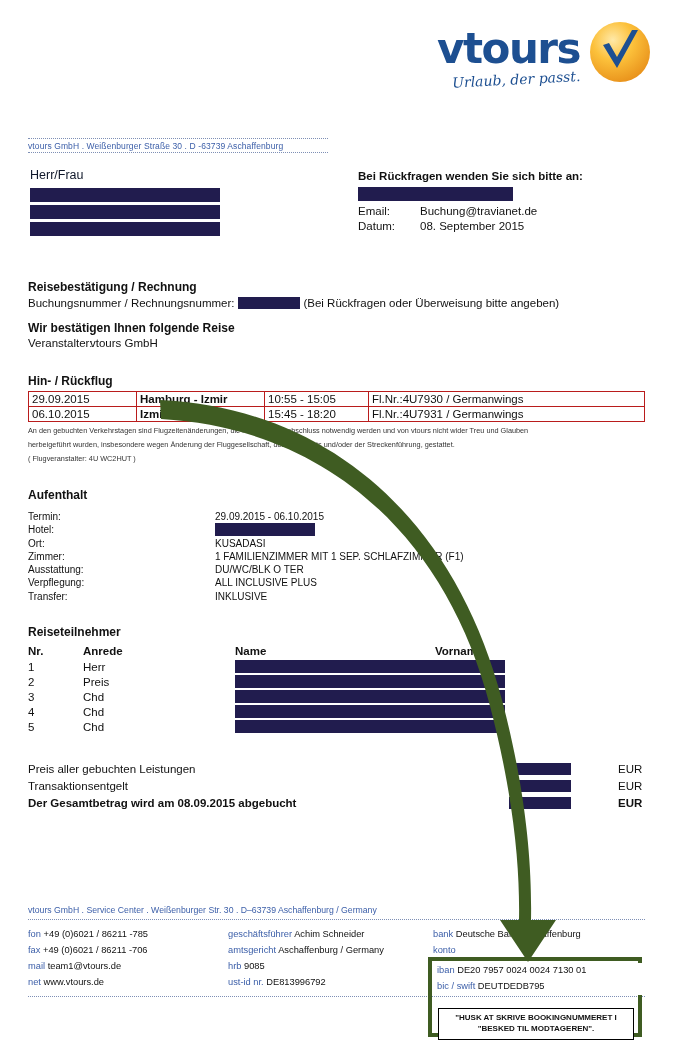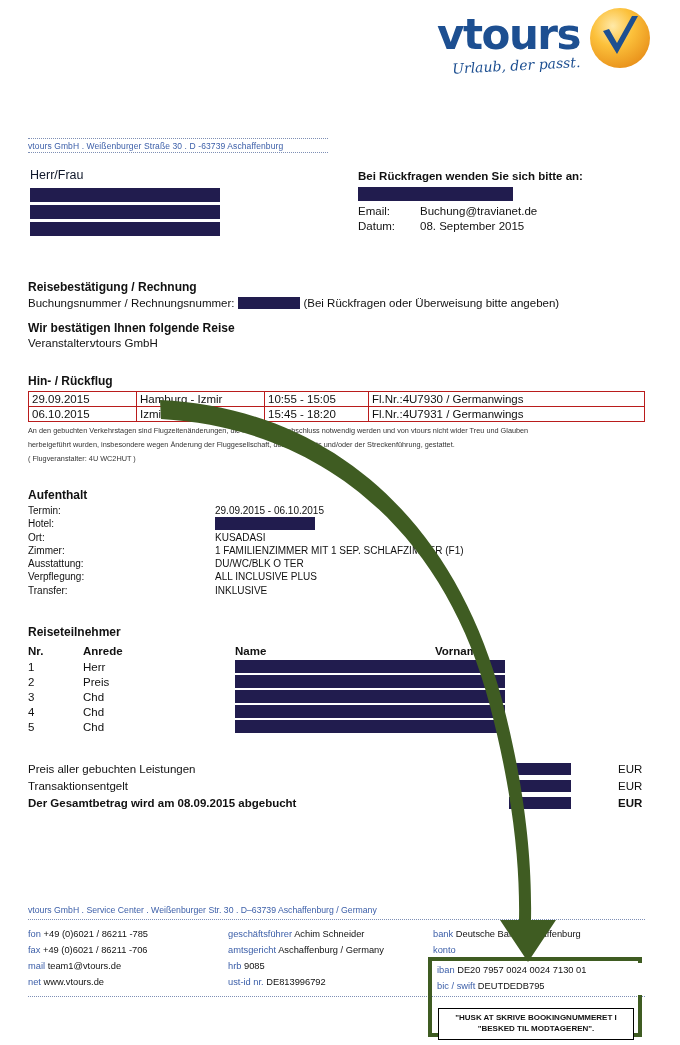--- a/index.html
+++ b/index.html
@@ -7,21 +7,21 @@
   body {
     width:680px; height:1045px; position:relative;
     background:#ffffff;
     font-family:"Liberation Sans", sans-serif;
     color:#111111;
     overflow:hidden;
   }
   .page { position:relative; width:680px; height:1045px; }
 
   
-  .logo-wrap { position:absolute; right:28px; top:4px; width:240px; height:72px; }
+  .logo-wrap { position:absolute; right:28px; top:18px; width:240px; height:72px; }
   .logo-word {
     position:absolute; right:72px; top:6px;
     font-family:"DejaVu Sans", sans-serif;
     font-size:42px; font-weight:bold; letter-spacing:-1.5px;
     color:#1d4f91;
   }
   .logo-tag {
     position:absolute; right:72px; top:50px;
     font-family:"DejaVu Serif", serif;
     font-size:14px; font-style:italic; color:#1d4f91;
@@ -58,21 +58,21 @@
   .bnum-bar { width:62px; height:12px; background:#211c4e; margin:0 3px 0 4px; }
 
   .block-b { position:absolute; left:28px; top:321px; width:620px; }
   .veranst { display:flex; font-size:11.5px; margin-top:2px; }
   .veranst .lbl { width:62px; flex:0 0 62px; }
 
   
   .flight-wrap { position:absolute; left:28px; top:374px; width:617px; }
   table.flights { border-collapse:collapse; width:617px; font-size:11.5px; }
   table.flights td { border:1px solid #b91c1c; padding:1px 3px; height:15px; }
-  .fc1 { width:108px; } .fc2 { width:128px; } .fc3 { width:104px; }
+  .fc1 { width:108px; } .fc2 { width:128px;font-weight:bold; } .fc3 { width:104px; }
 
   .fineprint { position:absolute; left:28px; top:424px; width:612px;
                font-size:7.3px; color:#333; line-height:1.95; }
 
   
   .stay { position:absolute; left:28px; top:488px; width:620px; }
   .stay-row { display:flex; font-size:10px; line-height:1.33; }
   .stay-row .lbl { width:187px; flex:0 0 187px; }
   .stay-row .val { flex:1 1 auto; }
 
@@ -202,21 +202,21 @@
     </table>
   </div>
 
   <div class="fineprint">
     <div>An den gebuchten Verkehrstagen sind Flugzeitenänderungen, die nach Vertragsabschluss notwendig werden und von vtours nicht wider Treu und Glauben</div>
     <div>herbeigeführt wurden, insbesondere wegen Änderung der Fluggesellschaft, des Fluggeräts und/oder der Streckenführung, gestattet.</div>
     <div>( Flugveranstalter: 4U WC2HUT )</div>
   </div>
 
   <div class="stay">
-    <div class="sec-title" style="margin-bottom:2px;">Aufenthalt</div>
+    <div class="sec-title" style="margin-bottom:8px;">Aufenthalt</div>
 
     <div class="stay-row">
       <span class="lbl">Termin:</span>
       <span class="val">29.09.2015 - 06.10.2015</span>
     </div>
     <div class="stay-row">
       <span class="lbl">Hotel:</span>
       <span class="val">
           <span class="redact" style="width:100px;height:13px;"></span>
         </span>

